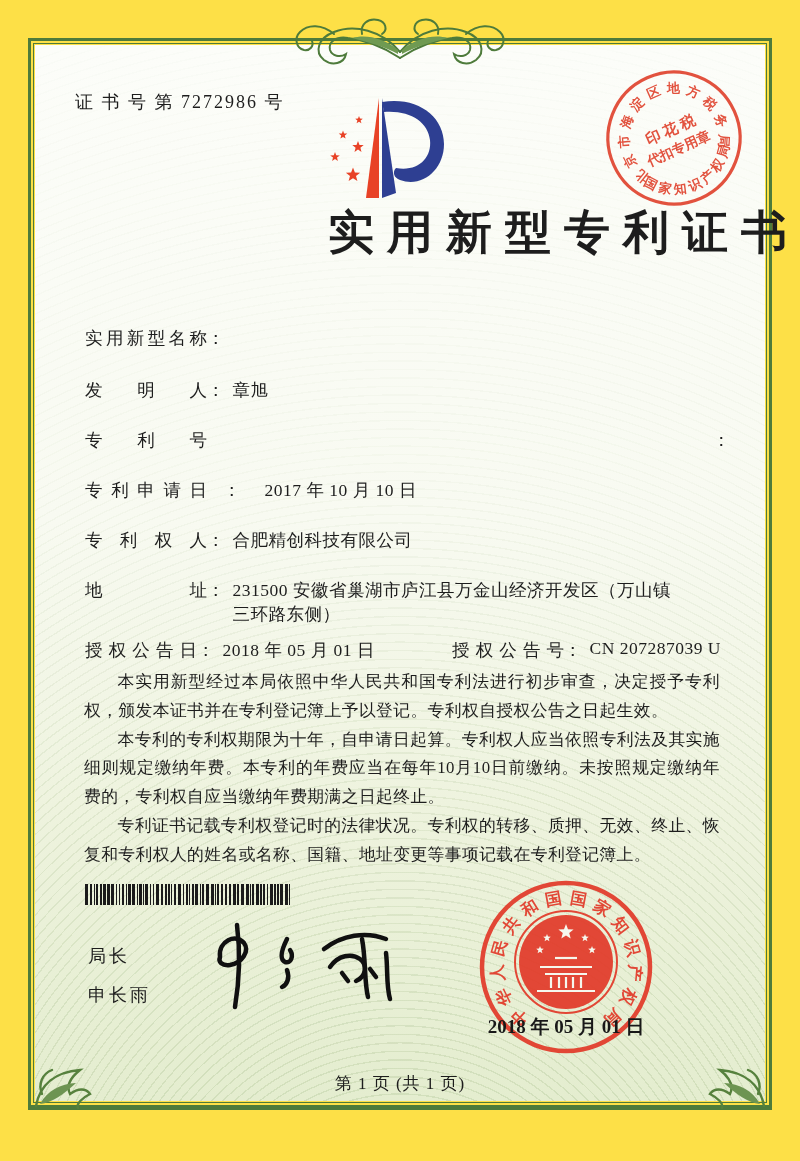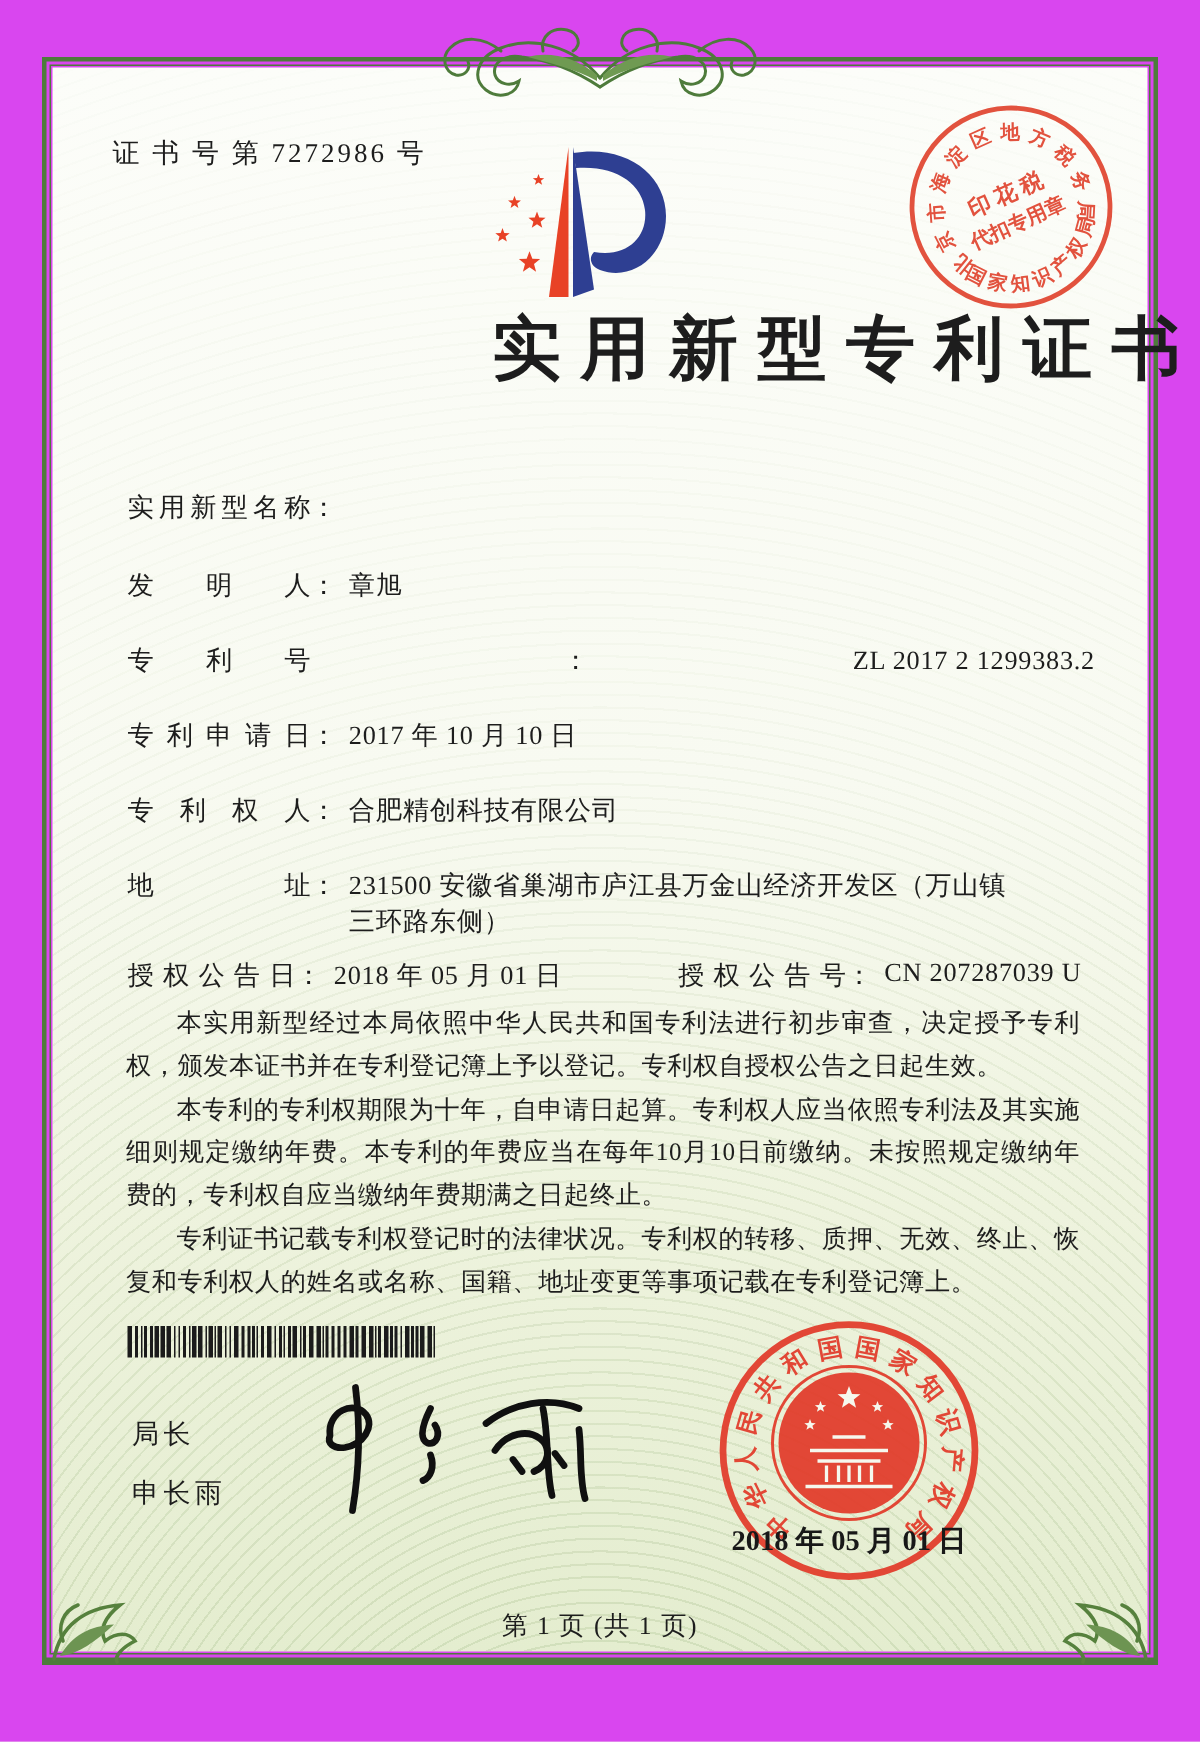--- a/index.html
+++ b/index.html
@@ -1,17 +1,17 @@
 <!DOCTYPE html>
 <html><head>
 <meta charset="utf-8">
 <style>
   html,body{margin:0;padding:0;}
   body{width:800px;height:1161px;background:#f2f2ec;font-family:"Liberation Serif","DejaVu Serif",serif;}
-  .page{position:relative;width:800px;height:1161px;background:#d946ef;overflow:hidden;color:#1d1d1d;}
+  .page{position:relative;width:800px;height:1161px;background:#fde047;overflow:hidden;color:#1d1d1d;}
   .frame{position:absolute;left:28px;top:38px;width:738px;height:1064px;border:3px solid #4e7b3b;border-bottom-width:5px;}
   .frame-inner{position:absolute;inset:2px;border:1px solid #4e7b3b;}
   .paper-bg{position:absolute;inset:4px;background:linear-gradient(180deg,#fcfdf9 0%,#f8faf1 45%,#eef3de 72%,#e4edcf 100%);}
   .waves{position:absolute;inset:4px;background:repeating-radial-gradient(140% 110% at 50% 122%, rgba(122,156,92,0.17) 0 1.2px, rgba(0,0,0,0) 1.2px 7.5px);
     -webkit-mask-image:linear-gradient(180deg, rgba(0,0,0,0.10) 0%, rgba(0,0,0,0.22) 40%, rgba(0,0,0,0.70) 72%, #000 100%);
     mask-image:linear-gradient(180deg, rgba(0,0,0,0.10) 0%, rgba(0,0,0,0.22) 40%, rgba(0,0,0,0.70) 72%, #000 100%);}
   .abs{position:absolute;}
   .certno{left:75px;top:90px;font-size:18px;letter-spacing:2px;}
   .title{left:0;right:0;top:202px;text-align:right;font-size:46px;font-weight:bold;letter-spacing:13px;text-indent:13px;}
   .frow{left:85px;right:70px;display:flex;align-items:flex-start;font-size:17.5px;line-height:24px;}
@@ -127,23 +127,22 @@
       <span class="fcolon">：</span>
   </div>
   <div class="abs frow" style="top:378px;">
     <span class="flabel">发明人</span>
       <span class="fcolon">：</span>
     <span class="fvalue">章旭</span>
   </div>
   <div class="abs frow" style="top:428px;justify-content:space-between;">
     <span class="flabel">专利号</span>
       <span class="fcolon">：</span>
-    <span class="fvalue">ZL 2017 2 1299383.2</span>
-  </div>
-  <div class="abs frow" style="top:478px;">
+  </div>
+  <div class="abs frow" style="top:478px;gap:16px;">
     <span class="flabel">专利申请日</span>
       <span class="fcolon">：</span>
     <span class="fvalue">2017 年 10 月 10 日</span>
   </div>
   <div class="abs frow" style="top:528px;">
     <span class="flabel">专利权人</span>
       <span class="fcolon">：</span>
     <span class="fvalue">合肥精创科技有限公司</span>
   </div>
   <div class="abs frow" style="top:578px;">

